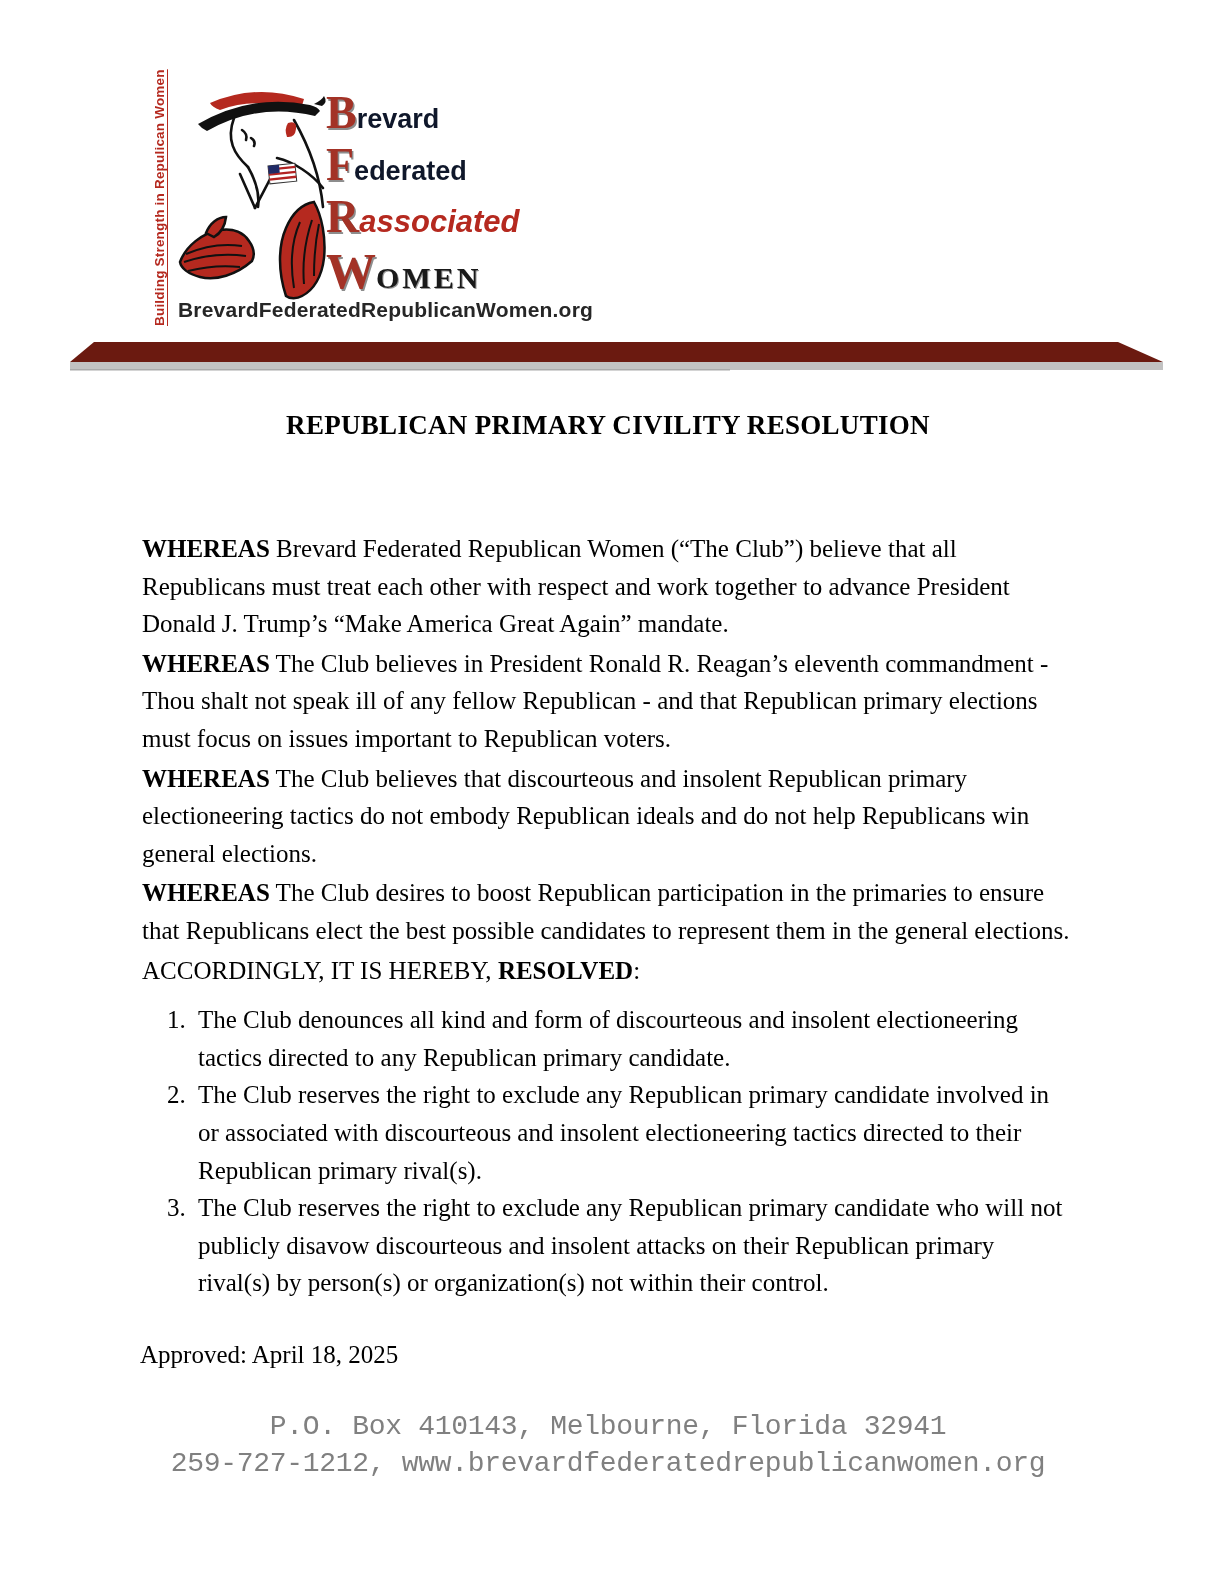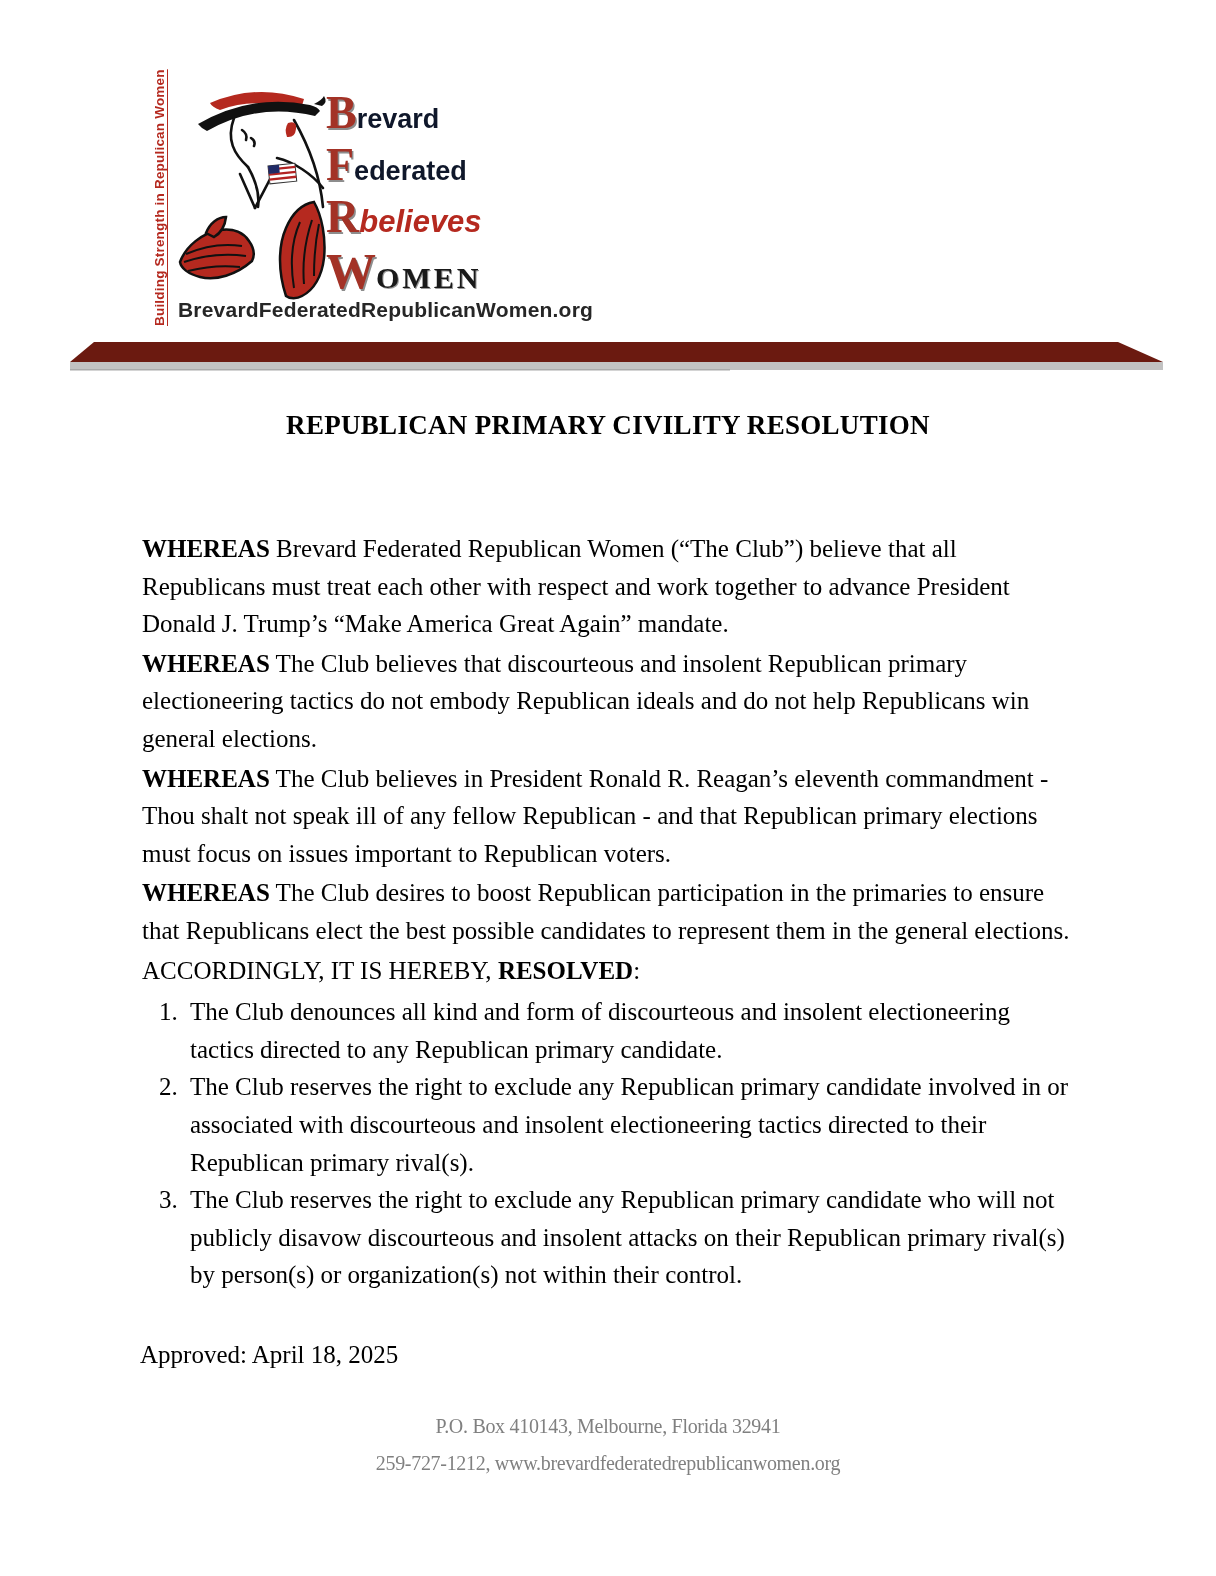--- a/index.html
+++ b/index.html
@@ -38,29 +38,29 @@
   .doc-title {
     position:absolute; left:0; top:410px; width:100%;
     text-align:center; font-weight:700; font-size:27px; color:#000;
     letter-spacing:0.3px;
   }
   .doc-body {
     position:absolute; left:140px; top:528px; width:942px;
     font-size:25px; line-height:37.6px; color:#000;
   }
   .doc-body p { margin:2px; }
-  .doc-body ol { margin:4px; padding-left:40px; }
+  .doc-body ol { margin:12px; padding-left:40px; }
   .doc-body li { padding-left:6px; }
   .approved { position:absolute; left:140px; top:1341px; font-size:25px; color:#000; }
 
   
   .footer {
     position:absolute; left:0; top:1408px; width:100%;
-    text-align:center; font-family:Liberation Serif, serif;
-    font-size:20px; line-height:37px; color:#808080; letter-spacing:-0.3px;
+    text-align:center; font-family:Liberation Mono, monospace;
+    font-size:28px; line-height:37px; color:#808080; letter-spacing:-0.3px;
   }
 </style>
 </head>
 <body>
 
 <div class="page">
 
   <div class="logo">
     <div class="vertical-text">Building Strength in Repulican Women</div>
 
@@ -116,43 +116,43 @@
       <div class="name-line">
         <span class="initial">B</span>
           <span class="rest-black">revard</span>
       </div>
       <div class="name-line">
         <span class="initial">F</span>
           <span class="rest-black">ederated</span>
       </div>
       <div class="name-line">
         <span class="initial">R</span>
-          <span class="rest-red">believes</span>
+          <span class="rest-red">associated</span>
       </div>
       <div class="name-line">
         <span class="initial initial-w">W</span>
           <span class="rest-women">OMEN</span>
       </div>
     </div>
 
     <div class="site-url">BrevardFederatedRepublicanWomen.org</div>
   </div>
 
   <svg class="divider" width="1093" height="30" viewBox="0 0 1093 30">
     <polygon points="24,0 1048,0 1093,20 0,20" fill="#6b1a10"></polygon>
     <rect x="0" y="20" width="1093" height="8" fill="#c2c2c2"></rect>
     <rect x="0" y="27" width="660" height="1.5" fill="#a9a9a9"></rect>
   </svg>
 
   <div class="doc-title">REPUBLICAN PRIMARY CIVILITY RESOLUTION</div>
 
   <div class="doc-body">
     <p><b>WHEREAS</b><span> Brevard Federated Republican Women (“The Club”) believe that all Republicans must treat each other with respect and work together to advance President Donald J. Trump’s “Make America Great Again” mandate.</span></p>
+    <p><b>WHEREAS</b><span> The Club believes in President Ronald R. Reagan’s eleventh commandment - Thou shalt not speak ill of any fellow Republican - and that Republican primary elections must focus on issues important to Republican voters.</span></p>
     <p><b>WHEREAS</b><span> The Club believes that discourteous and insolent Republican primary electioneering tactics do not embody Republican ideals and do not help Republicans win general elections.</span></p>
-    <p><b>WHEREAS</b><span> The Club believes in President Ronald R. Reagan’s eleventh commandment - Thou shalt not speak ill of any fellow Republican - and that Republican primary elections must focus on issues important to Republican voters.</span></p>
     <p><b>WHEREAS</b><span> The Club desires to boost Republican participation in the primaries to ensure that Republicans elect the best possible candidates to represent them in the general elections.</span></p>
     <p><span>ACCORDINGLY, IT IS HEREBY, </span><b>RESOLVED</b><span>:</span></p>
     <ol>
       <li>The Club denounces all kind and form of discourteous and insolent electioneering tactics directed to any Republican primary candidate.</li>
       <li>The Club reserves the right to exclude any Republican primary candidate involved in or associated with discourteous and insolent electioneering tactics directed to their Republican primary rival(s).</li>
       <li>The Club reserves the right to exclude any Republican primary candidate who will not publicly disavow discourteous and insolent attacks on their Republican primary rival(s) by person(s) or organization(s) not within their control.</li>
     </ol>
   </div>
 
   <div class="approved">Approved: April 18, 2025</div>

